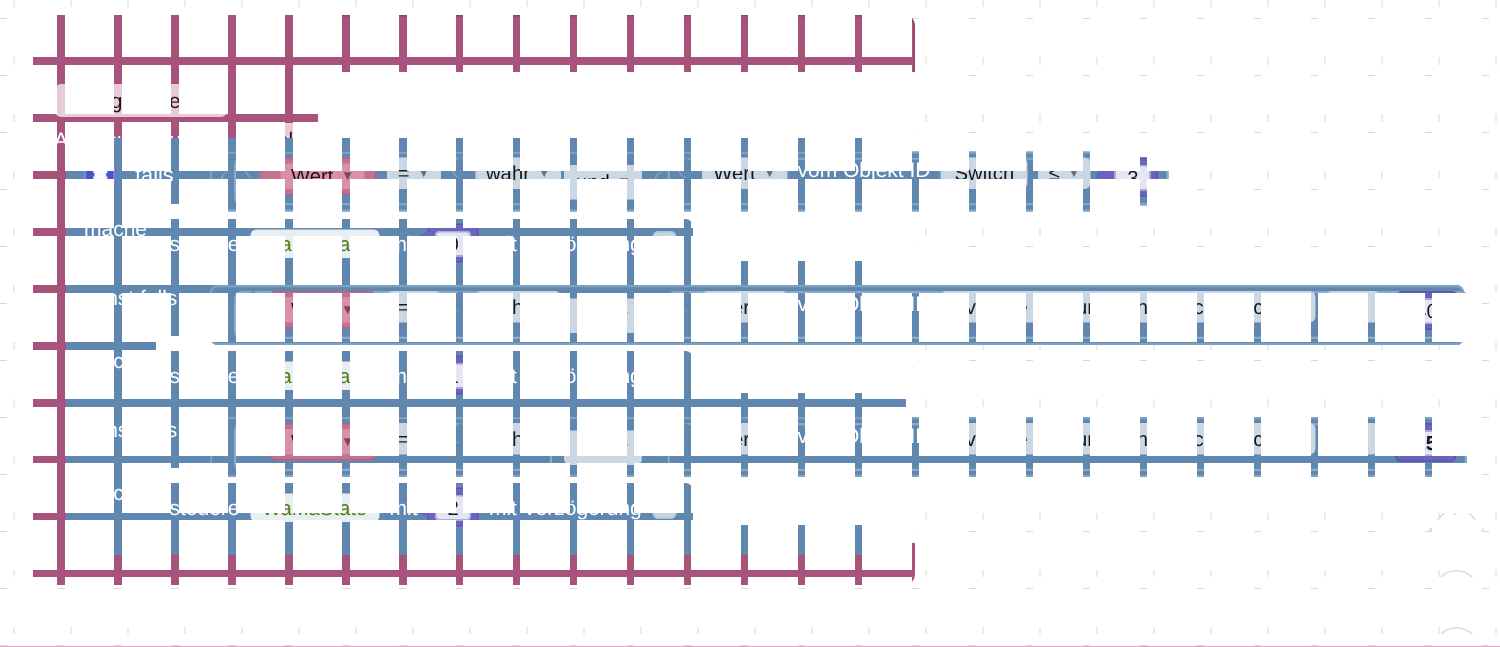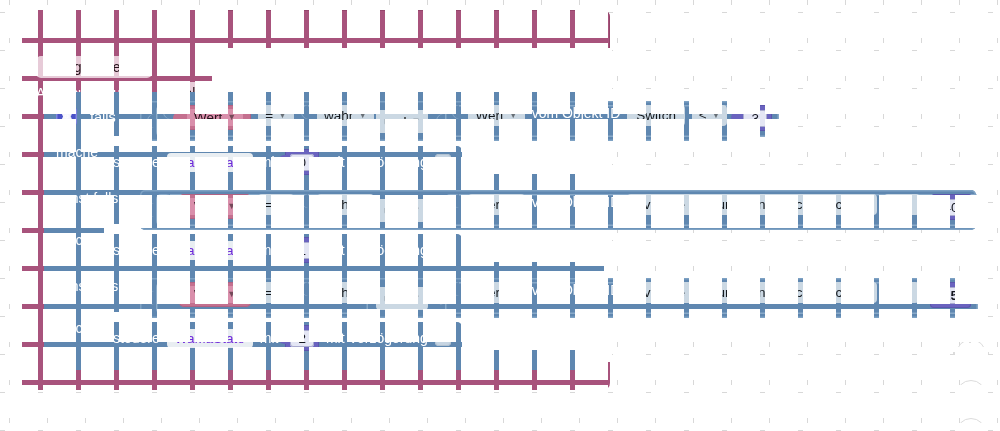--- a/index.html
+++ b/index.html
@@ -117,21 +117,21 @@
   .falls-label { color:#ffffff; font-size:14.5px; }
   .row-label { position:absolute; color:#ffffff; font-size:14px; }
 
   
   .stmt {
     position:absolute; height:32px; background:#5f87b0;
     border-radius:5px; display:flex; align-items:center; gap:7px;
     padding:0 9px; box-shadow:inset 0 0 0 1px #517architecture;
     color:#ffffff; font-size:14px; white-space:nowrap;
   }
-  .stmt .fld-val { background:#e9eef2; color:#6d28d9; border-radius:4px; padding:2px 8px; font-size:13.5px; }
+  .stmt .fld-val { background:#e9eef2; color:#4d7c0f; border-radius:4px; padding:2px 8px; font-size:13.5px; }
 
   
   .numblk {
     position:relative; height:26px; background:#6a63bf; border-radius:4px;
     display:inline-flex; align-items:center; padding:0 5px;
     box-shadow:inset 0 0 0 1px #5b55ad;
   }
   .numblk .num {
     background:#e4e6f4; color:#14161f; font-size:13.5px;
     border-radius:3px; padding:1px 8px; min-width:16px; text-align:center;

